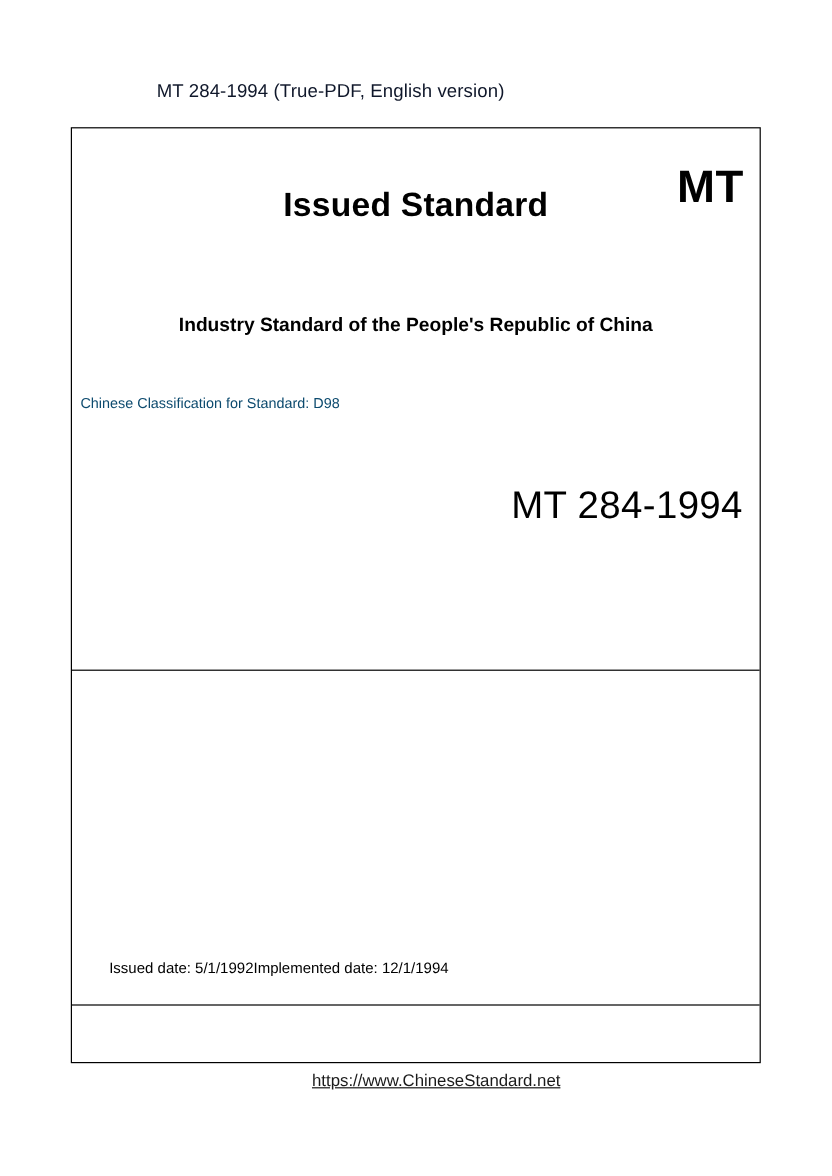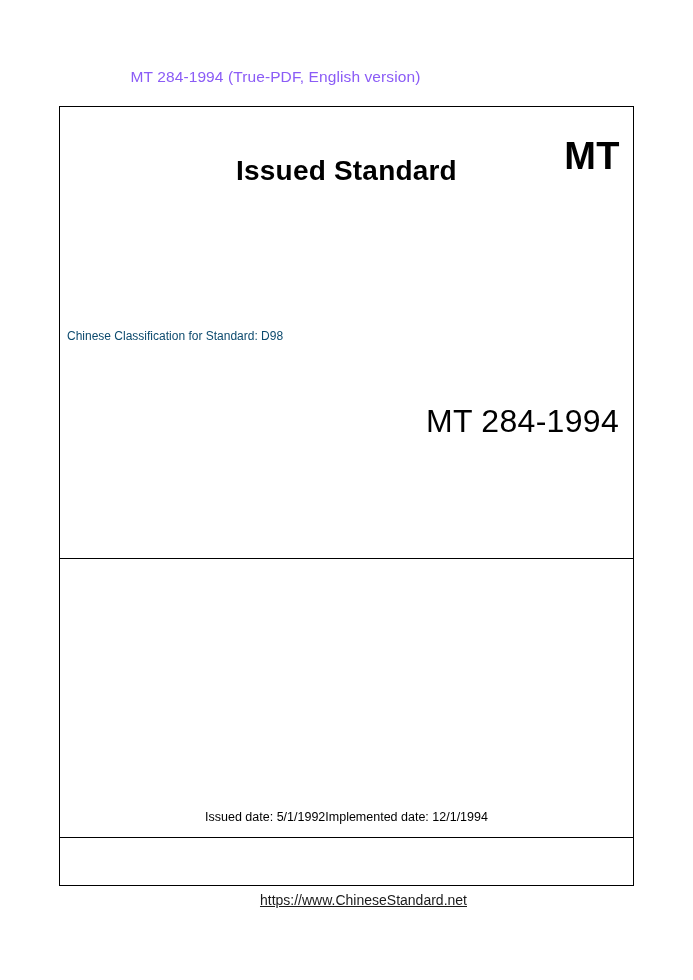--- a/index.html
+++ b/index.html
@@ -21,21 +21,21 @@
     position: relative;
     box-sizing: border-box;
   }
   .doc-header {
     position: absolute;
     top: 68px;
     left: 0;
     width: 551px;
     text-align: center;
     font-size: 15.5px;
-    color: #8b5cf6;
+    color: #0f172a;
     letter-spacing: 0.1px;
   }
   .frame {
     position: absolute;
     left: 59px;
     top: 106px;
     width: 575px;
     height: 780px;
     border: 1.4px solid #000;
     box-sizing: border-box;
@@ -116,27 +116,27 @@
     position: absolute;
     top: 79px;
     left: 28px;
     right: 28px;
     text-align: center;
     font-size: 17px;
     line-height: 27px;
   }
   .dates {
     position: absolute;
-    bottom: 13px;
+    bottom: 23px;
     left: 0;
     width: 100%;
     box-sizing: border-box;
     padding: 0 31px;
     display: flex;
-    justify-content: center;
+    justify-content: flex-start;
     font-size: 12.5px;
   }
   .bottom-box {
     position: absolute;
     left: 0;
     top: 731px;
     width: 100%;
     height: 47px;
   }
   .footer-url {
@@ -160,20 +160,21 @@
 
   <div class="doc-header">MT 284-1994 (True-PDF, English version)</div>
 
   <div class="frame">
 
     <div class="upper-box">
       <div class="title-row">
         <div class="main-title">Issued Standard</div>
         <div class="mt-logo">MT</div>
       </div>
+      <div class="industry-line">Industry Standard of the People's Republic of China</div>
       <div class="classification">Chinese Classification for Standard: D98</div>
       <div class="std-number">MT 284-1994</div>
     </div>
 
     <div class="lower-box">
       <div class="dates">
         <div>Issued date: 5/1/1992</div>
         <div>Implemented date: 12/1/1994</div>
       </div>
     </div>

